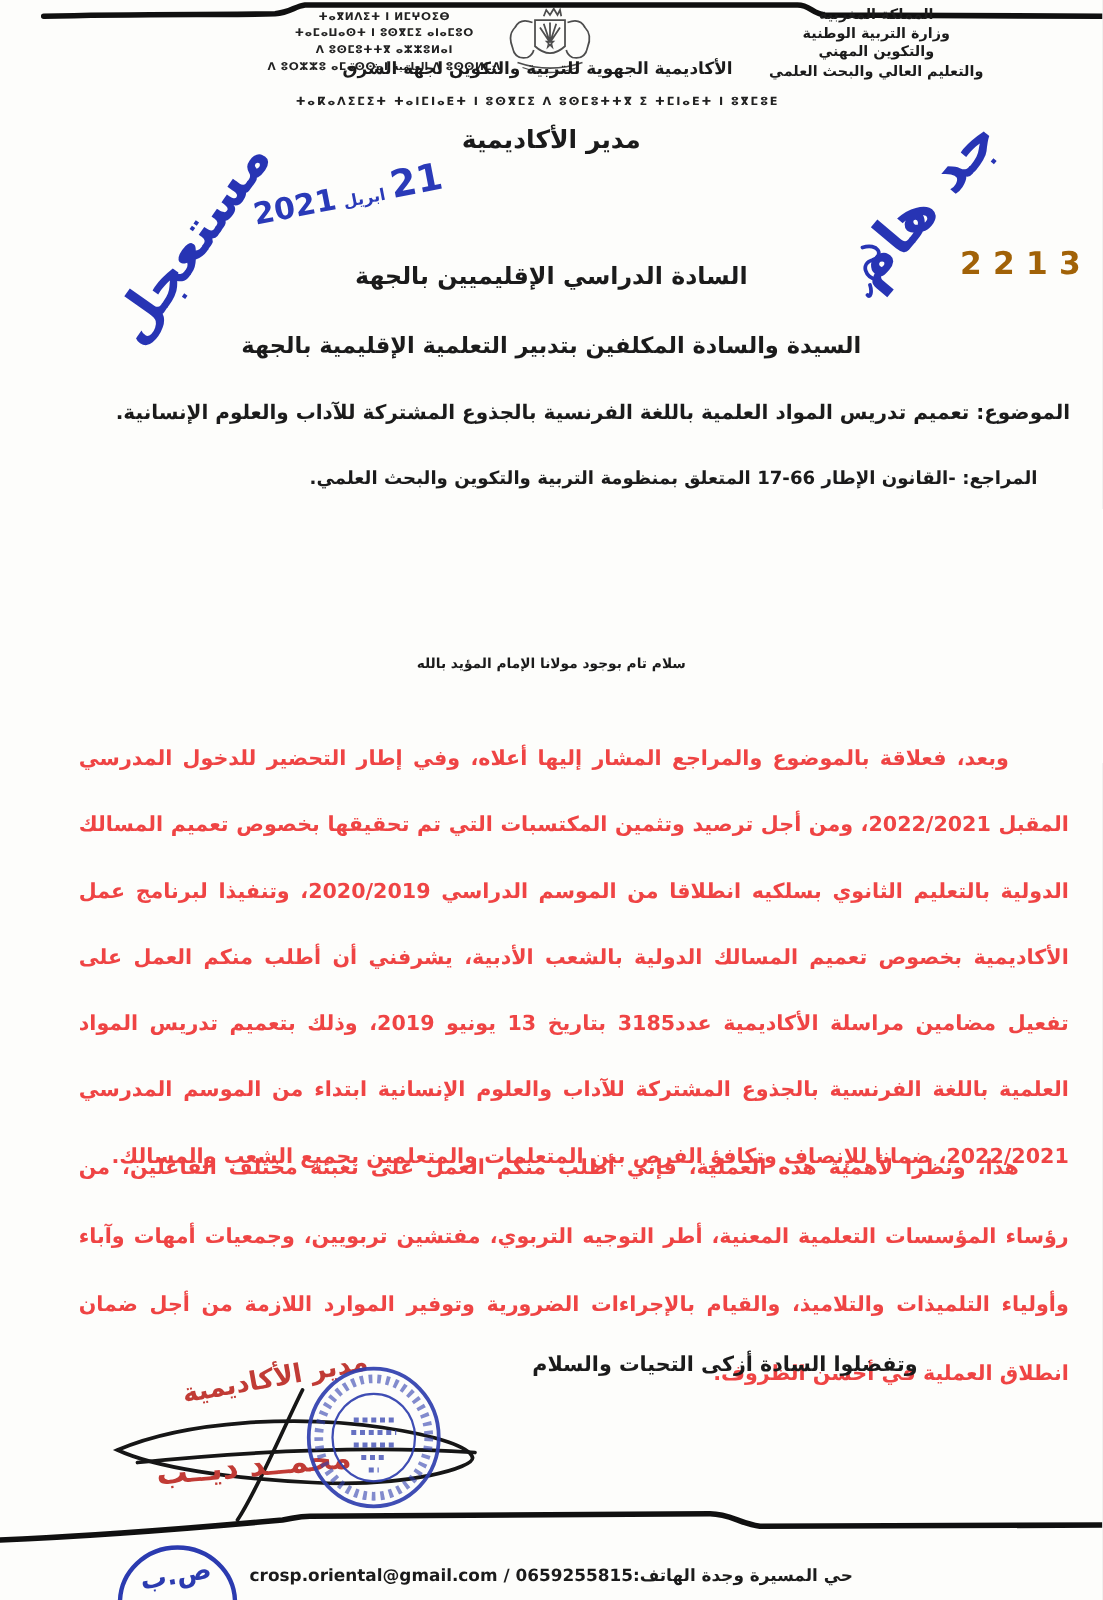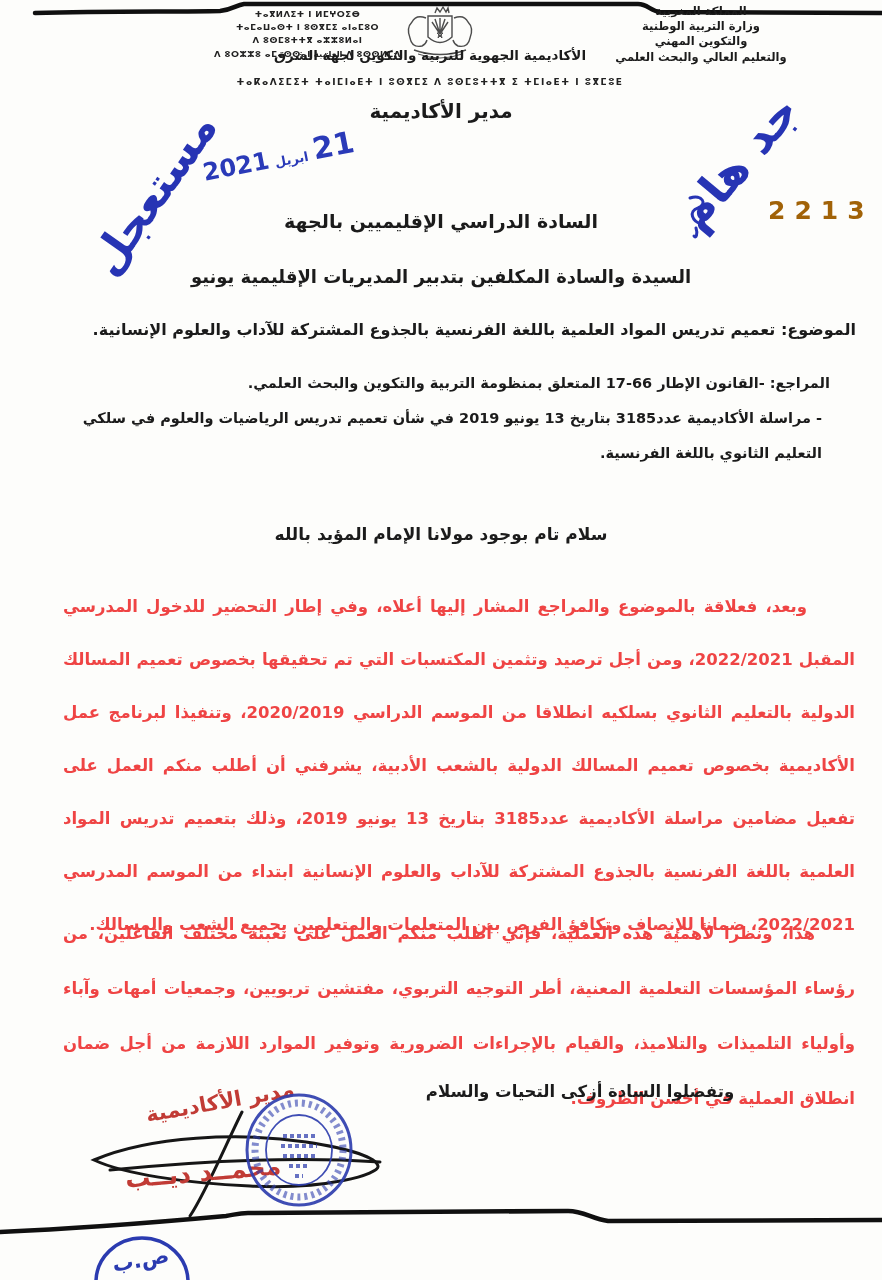--- a/index.html
+++ b/index.html
@@ -45,21 +45,21 @@
   .to-label{top:161px;font-size:18px;font-weight:bold;}
   .recip1{top:210px;font-size:19px;font-weight:bold;}
   .recip2{top:266px;font-size:18px;font-weight:bold;}
 
   .subject{top:320px;right:26px;left:26px;font-size:16px;font-weight:bold;text-align:right;}
   .refs{top:366px;right:52px;left:56px;font-size:14.5px;font-weight:bold;
     text-align:right;line-height:35px;}
   .refs .ind1{padding-right:28px;}
   .refs .ind2{padding-right:8px;}
 
-  .salutation{top:524px;font-size:17px;font-weight:bold;}
+  .salutation{top:524px;font-size:11px;font-weight:bold;}
 
   .body-par{right:27px;left:27px;text-align:justify;text-justify:inter-word;
     font-size:16.5px;font-weight:bold;color:#ef4444;margin-left:36px;}
   .par1{top:580px;line-height:53px;text-indent:48px;}
   .par2{top:906px;line-height:55px;text-indent:40px;}
 
   .closing{top:1082px;left:380px;width:400px;text-align:center;
     font-size:16.5px;font-weight:bold;}
 
   
@@ -128,33 +128,32 @@
   </div>
 
   <div class="abs stamp-number">2213</div>
 
   <svg class="abs paraph" width="34" height="50" viewBox="0 0 34 50">
     <path d="M8,6 C20,2 26,12 16,16 C6,19 10,30 20,32 M14,36 C16,42 14,47 12,44" fill="none" stroke="#2734b4" stroke-width="3" stroke-linecap="round"></path>
   </svg>
 
   <div class="abs center-line from-title">مدير الأكاديمية</div>
   <div class="abs center-line recip1">السادة الدراسي الإقليميين بالجهة</div>
-  <div class="abs center-line recip2">السيدة والسادة المكلفين بتدبير المديريات الإقليمية يونيو</div>
+  <div class="abs center-line recip2">السيدة والسادة المكلفين بتدبير التعلمية الإقليمية بالجهة</div>
 
   <div class="abs subject">
     <span>الموضوع:</span>
     <span>تعميم تدريس المواد العلمية باللغة الفرنسية بالجذوع المشتركة للآداب والعلوم الإنسانية.</span>
   </div>
 
   <div class="abs refs">
     <div>
       <span>المراجع:</span>
       <span>-القانون الإطار 66-17 المتعلق بمنظومة التربية والتكوين والبحث العلمي.</span>
     </div>
-    <div class="ind2">- مراسلة الأكاديمية عدد3185 بتاريخ 13 يونيو 2019 في شأن تعميم تدريس الرياضيات والعلوم في سلكي التعليم الثانوي باللغة الفرنسية.</div>
   </div>
 
   <div class="abs center-line salutation">سلام تام بوجود مولانا الإمام المؤيد بالله</div>
 
   <div class="abs body-par par1">وبعد، فعلاقة بالموضوع والمراجع المشار إليها أعلاه، وفي إطار التحضير للدخول المدرسي المقبل 2022/2021، ومن أجل ترصيد وتثمين المكتسبات التي تم تحقيقها بخصوص تعميم المسالك الدولية بالتعليم الثانوي بسلكيه انطلاقا من الموسم الدراسي 2020/2019، وتنفيذا لبرنامج عمل الأكاديمية بخصوص تعميم المسالك الدولية بالشعب الأدبية، يشرفني أن أطلب منكم العمل على تفعيل مضامين مراسلة الأكاديمية عدد3185 بتاريخ 13 يونيو 2019، وذلك بتعميم تدريس المواد العلمية باللغة الفرنسية بالجذوع المشتركة للآداب والعلوم الإنسانية ابتداء من الموسم المدرسي 2022/2021، ضمانا للإنصاف وتكافؤ الفرص بين المتعلمات والمتعلمين بجميع الشعب والمسالك.</div>
   <div class="abs body-par par2">هذا، ونظرا لأهمية هذه العملية، فإني أطلب منكم العمل على تعبئة مختلف الفاعلين، من رؤساء المؤسسات التعلمية المعنية، أطر التوجيه التربوي، مفتشين تربويين، وجمعيات أمهات وآباء وأولياء التلميذات والتلاميذ، والقيام بالإجراءات الضرورية وتوفير الموارد اللازمة من أجل ضمان انطلاق العملية في أحسن الظروف.</div>
 
   <div class="abs closing">وتفضلوا السادة أزكى التحيات والسلام</div>
 
   <div class="abs sig-title">مدير الأكاديمية</div>
@@ -176,19 +175,20 @@
       <ellipse cx="56" cy="58" rx="33" ry="35" stroke-width="1.8"></ellipse>
       <path d="M40,44 L72,44 M38,54 L74,54 M40,64 L72,64 M46,74 L66,74 M52,84 L60,84" stroke-width="4" stroke-dasharray="4 3" opacity="0.8"></path>
     </g>
   </svg>
 
   <svg class="abs border-bottom" width="882" height="40" viewBox="0 0 882 40">
     <path d="M0,34 C70,31 160,24 226,18 C234,17 238,15 248,15 L568,13 C584,13 592,21 608,23 L882,22" fill="none" stroke="#101010" stroke-width="4.5" stroke-linecap="round"></path>
   </svg>
 
   <div class="abs center-line footer-name">المركز الجهوي للتوجيه المدرسي والمهني</div>
+  <div class="abs center-line footer-addr">حي المسيرة  وجدة  الهاتف:0659255815 / crosp.oriental@gmail.com</div>
 
   <svg class="abs pb-stamp-circle" width="112" height="52" viewBox="0 0 112 52">
     <ellipse cx="56" cy="52" rx="46" ry="44" fill="none" stroke="#2b3bb0" stroke-width="3.5"></ellipse>
   </svg>
   <div class="abs pb-stamp-text">ص.ب</div>
 
 </div>
 
 </body></html>

